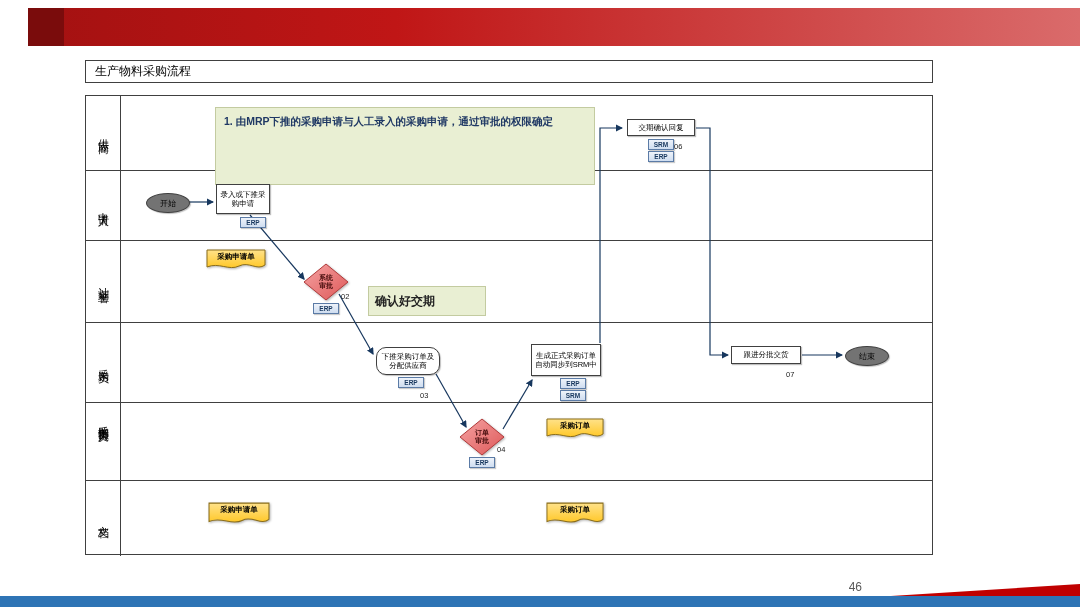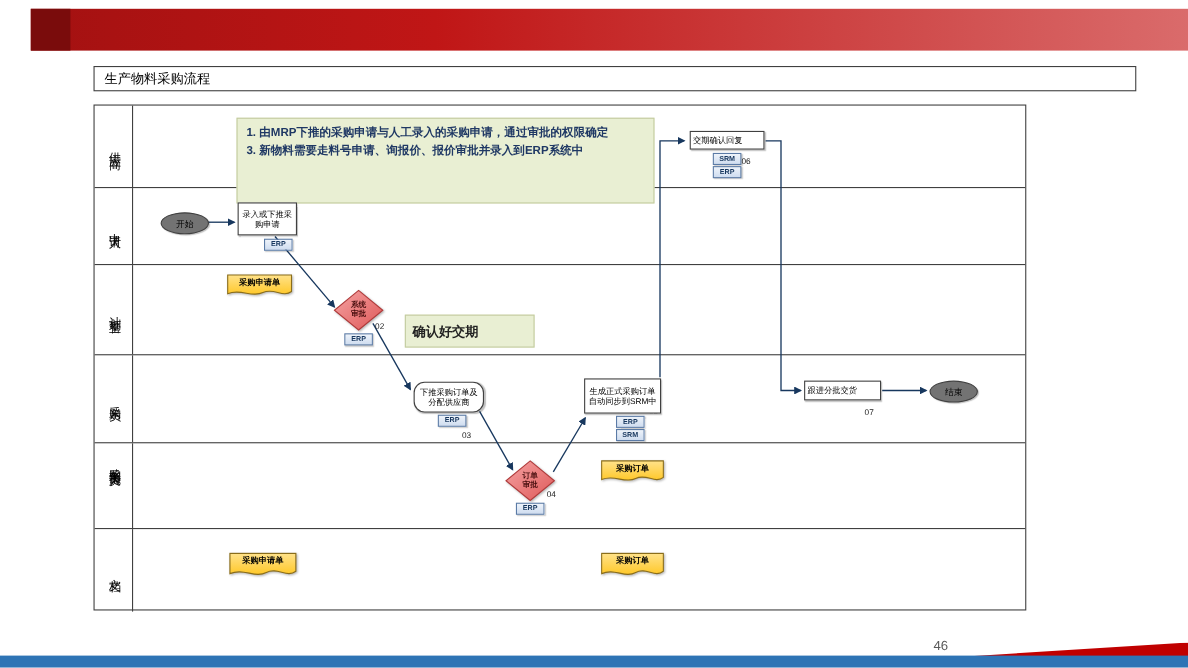--- a/index.html
+++ b/index.html
@@ -8,33 +8,33 @@
     font-family:"Liberation Sans","DejaVu Sans",sans-serif;
   }
   
   .banner{position:absolute;left:28px;top:8px;right:0;height:38px;
     background:linear-gradient(90deg,#a31111 0%,#c01616 35%,#cf4a4a 75%,#da6b6b 100%);}
   .banner-block{position:absolute;left:0;top:0;width:36px;height:100%;background:#7a0c0c;}
   .banner-text{position:absolute;left:42px;top:0;height:38px;line-height:38px;white-space:nowrap;}
   .title-main{font-size:21px;font-weight:bold;color:#fff;}
   .title-sub{font-size:15px;font-weight:bold;color:#fff;}
   
-  .frame-title{position:absolute;left:85px;top:60px;width:948px;height:23px;line-height:21px;
+  .frame-title{position:absolute;left:85px;top:60px;width:848px;height:23px;line-height:21px;
     border:1px solid #404040;box-sizing:border-box;padding-left:9px;font-size:12px;color:#000;background:#fff;}
   .swim-table{position:absolute;left:85px;top:95px;width:848px;height:460px;
     border:1px solid #404040;box-sizing:border-box;background:#fff;}
   .lane-row{position:absolute;left:0;width:100%;box-sizing:border-box;}
   .lane-row.bordered{border-bottom:1px solid #404040;}
   .lane-cell{position:absolute;left:0;top:0;width:35px;height:100%;border-right:1px solid #404040;
     box-sizing:border-box;display:flex;align-items:center;justify-content:center;}
   .lane-label{writing-mode:vertical-lr;text-orientation:upright;font-size:11px;letter-spacing:2px;color:#000;}
   .lane-label.two-col{height:50px;letter-spacing:1px;line-height:15px;}
   
   .pbox{position:absolute;background:#fff;border:1px solid #404040;box-sizing:border-box;
-    font-size:7.5px;line-height:1.25;display:flex;align-items:center;
+    font-size:7.5px;line-height:1.25;display:flex;align-items:center;justify-content:center;
     text-align:center;word-break:break-all;padding:1px 2px;color:#000;box-shadow:1px 1px 1px rgba(0,0,0,.25);}
   .oval{position:absolute;background:#737373;border:1px solid #404040;border-radius:50%;font-size:8px;
     display:flex;align-items:center;justify-content:center;color:#000;box-shadow:1px 1px 1px rgba(0,0,0,.25);}
   .num{position:absolute;font-size:7.5px;color:#222;margin-top:33px;}
   .tag{position:absolute;width:26px;height:11px;line-height:9px;font-size:6.5px;font-weight:bold;
     text-align:center;color:#17375E;background:linear-gradient(#eef3fa,#cfddf0);
     border:1px solid var(--tag-blue-border,#5B7BA6);box-sizing:border-box;box-shadow:1px 1px 1px rgba(0,0,0,.2);}
   .diamond{position:absolute;}
   .diamond svg{position:absolute;left:0;top:0;width:100%;height:100%;filter:drop-shadow(1px 1px 1px rgba(0,0,0,.3));}
   .diamond .dlabel{position:absolute;left:50%;top:50%;transform:translate(-50%,-50%);width:16px;
@@ -121,21 +121,20 @@
       <path d="M436 374 L466 427"></path>
       <path d="M503 429 L532 380"></path>
       <path d="M600 343 L600 128 L622 128"></path>
       <path d="M696 128 L710 128 L710 355 L728 355"></path>
       <path d="M802 355 H842"></path>
     </g>
   </svg>
 
   <div class="note big" style="left:215px;top:107px;width:380px;height:78px;">
     <div>1. 由MRP下推的采购申请与人工录入的采购申请，通过审批的权限确定</div>
-    <div>3. 新物料需要走料号申请、询报价、报价审批并录入到ERP系统中</div>
   </div>
 
   <div class="oval" style="left:146px;top:193px;width:42px;height:18px;">
     <span>开始</span>
   </div>
   <span class="num" style="left:251px;top:186px;">01</span>
   <div class="pbox" style="left:216px;top:184px;width:54px;height:30px;">
     <span>录入或下推采购申请</span>
   </div>
   <span class="tag" style="left:240px;top:217px;">ERP</span>

